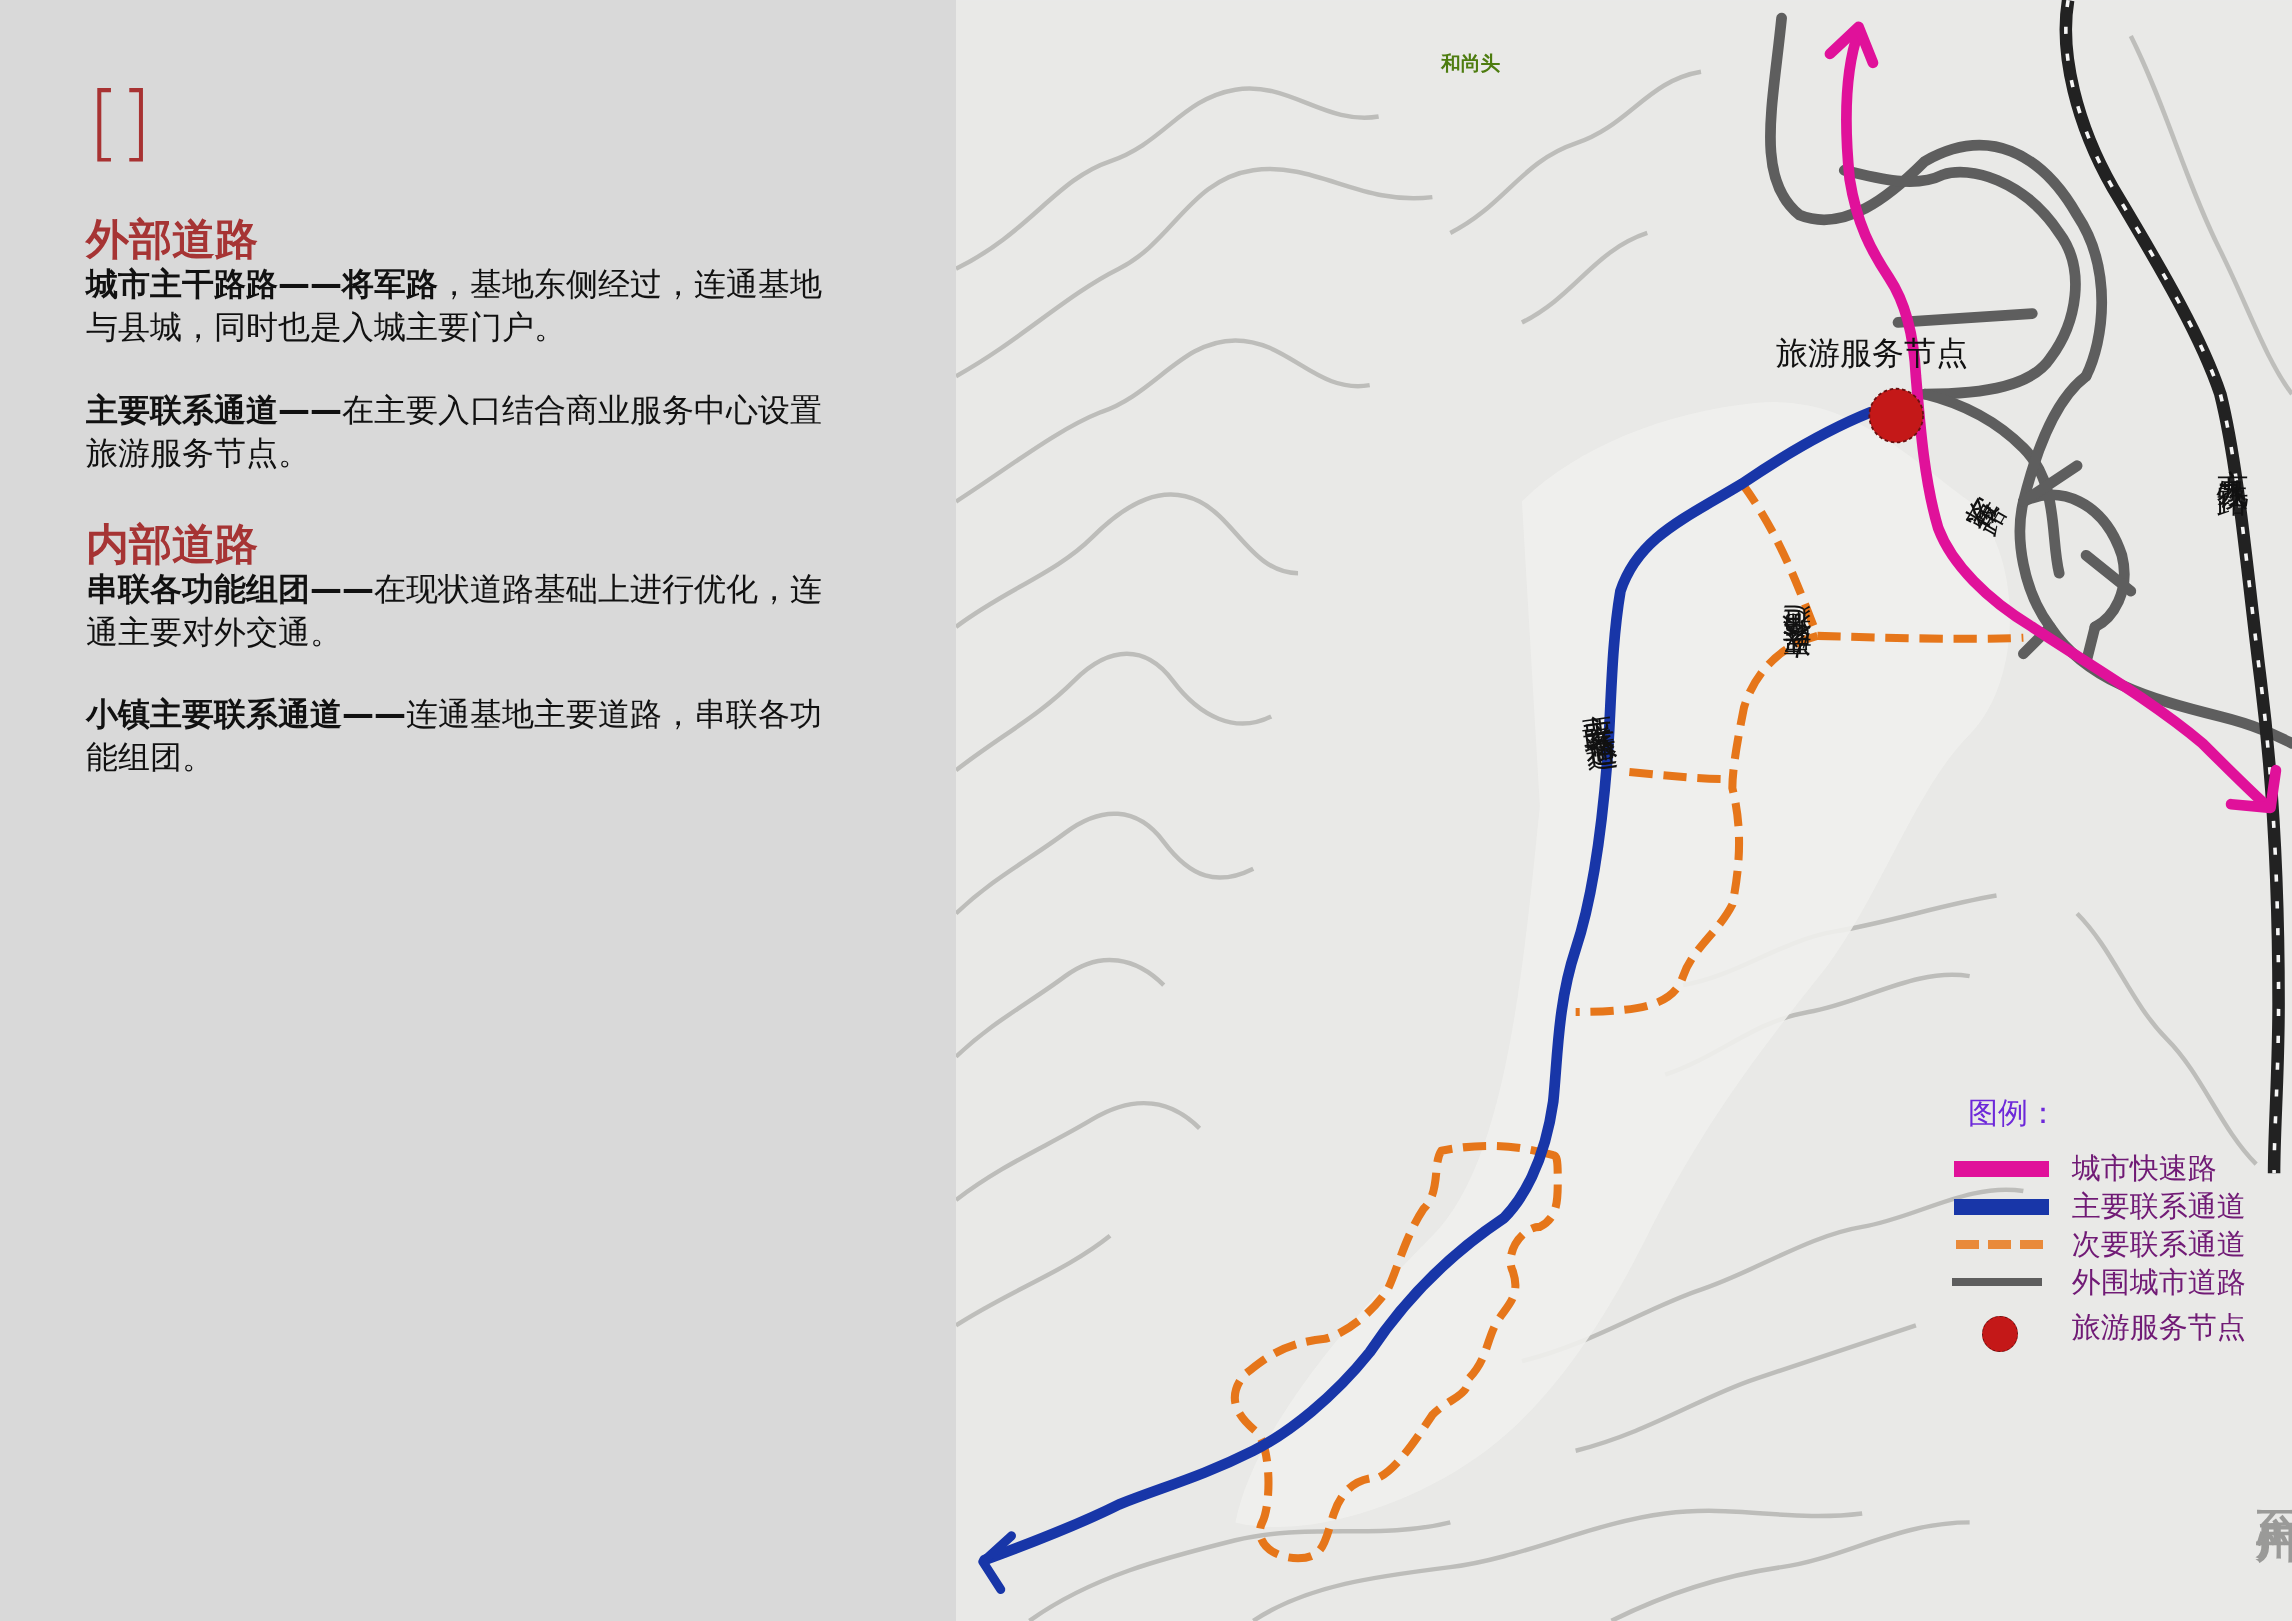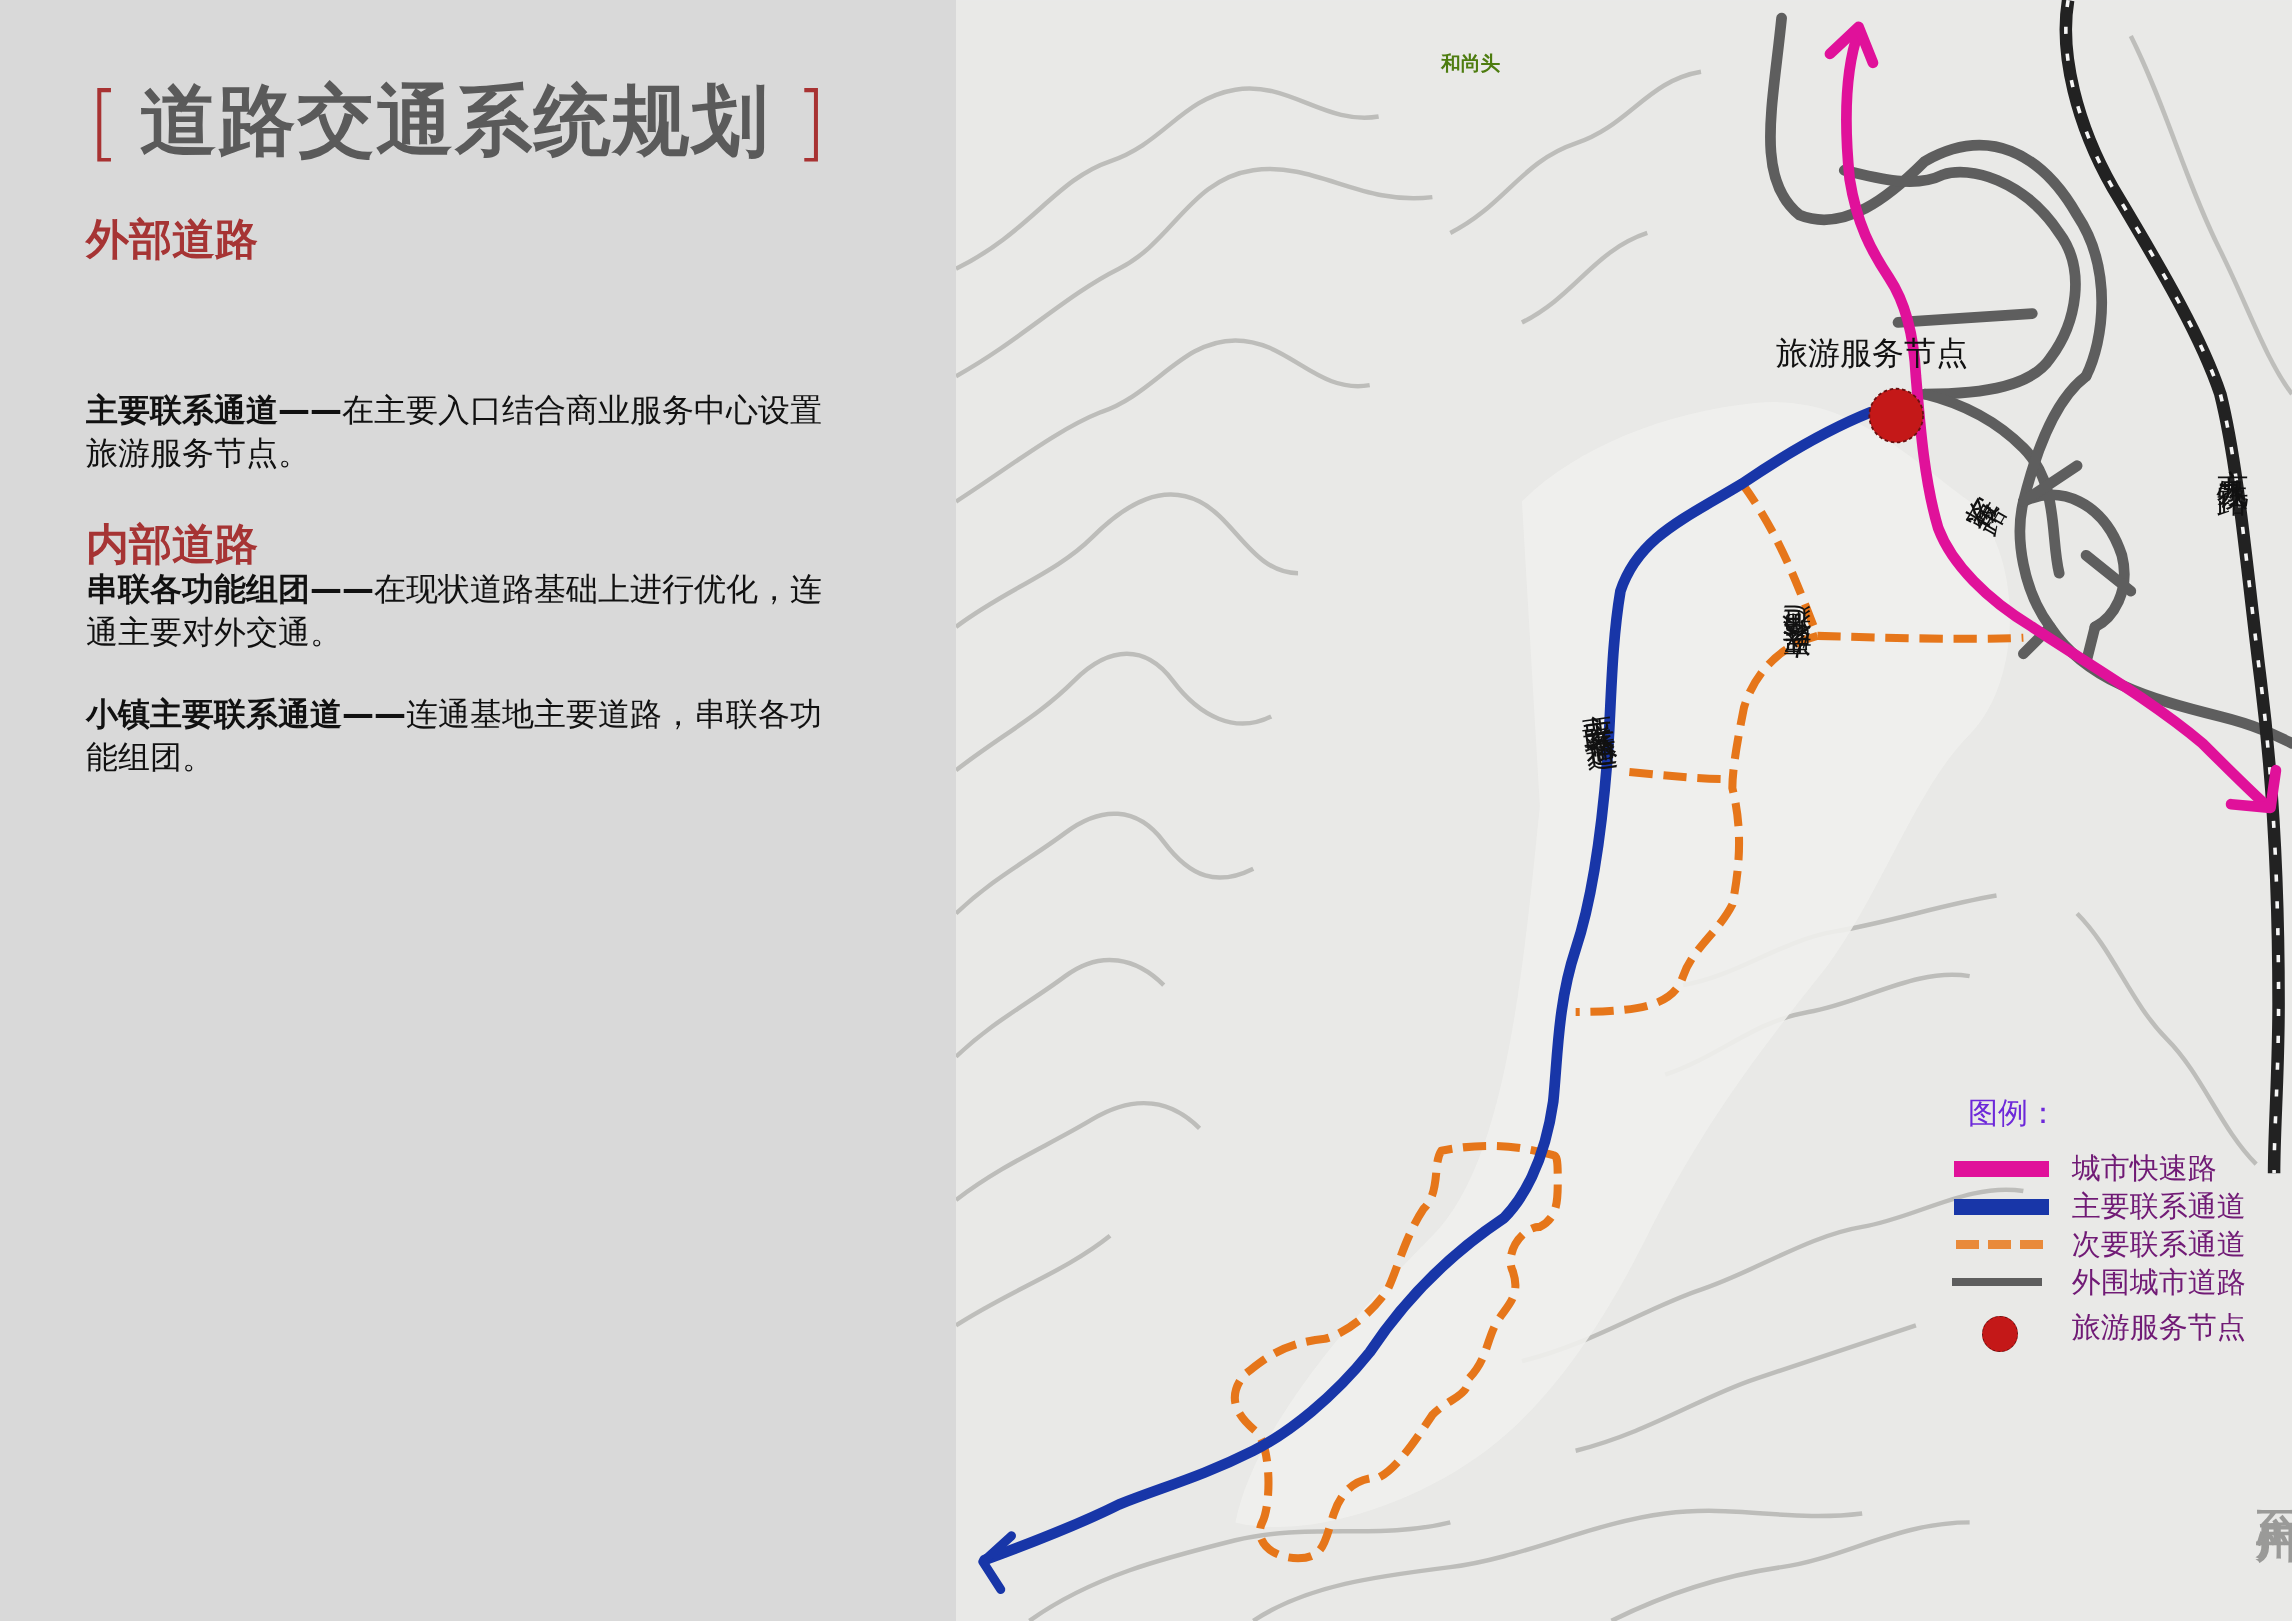--- a/index.html
+++ b/index.html
@@ -21,25 +21,27 @@
   .legend-row { display:flex; align-items:center; height:38px; }
   .legend-swatch { width:100px; height:38px; position:relative; margin-right:19.7px; }
   .legend-label { font-size:29px; color:#701a75; }
 </style>
 </head>
 <body>
 
 <div class="left-panel">
   <div class="page-title">
     <span class="bracket">[</span>
-    <span class="title-text">道路交通系统规划</span>
     <span class="bracket">]</span>
   </div>
 
   <div class="section-heading" style="top:211px;">外部道路</div>
+  <div class="para" style="top:263px;">
+    <b>城市主干路路——将军路</b><span>，基地东侧经过，连通基地与县城，同时也是入城主要门户。</span>
+  </div>
   <div class="para" style="top:389px;">
     <b>主要联系通道——</b><span>在主要入口结合商业服务中心设置旅游服务节点。</span>
   </div>
 
   <div class="section-heading" style="top:516px;">内部道路</div>
   <div class="para" style="top:568px;">
     <b>串联各功能组团——</b><span>在现状道路基础上进行优化，连通主要对外交通。</span>
   </div>
   <div class="para" style="top:693px;">
     <b>小镇主要联系通道——</b><span>连通基地主要道路，串联各功能组团。</span>

